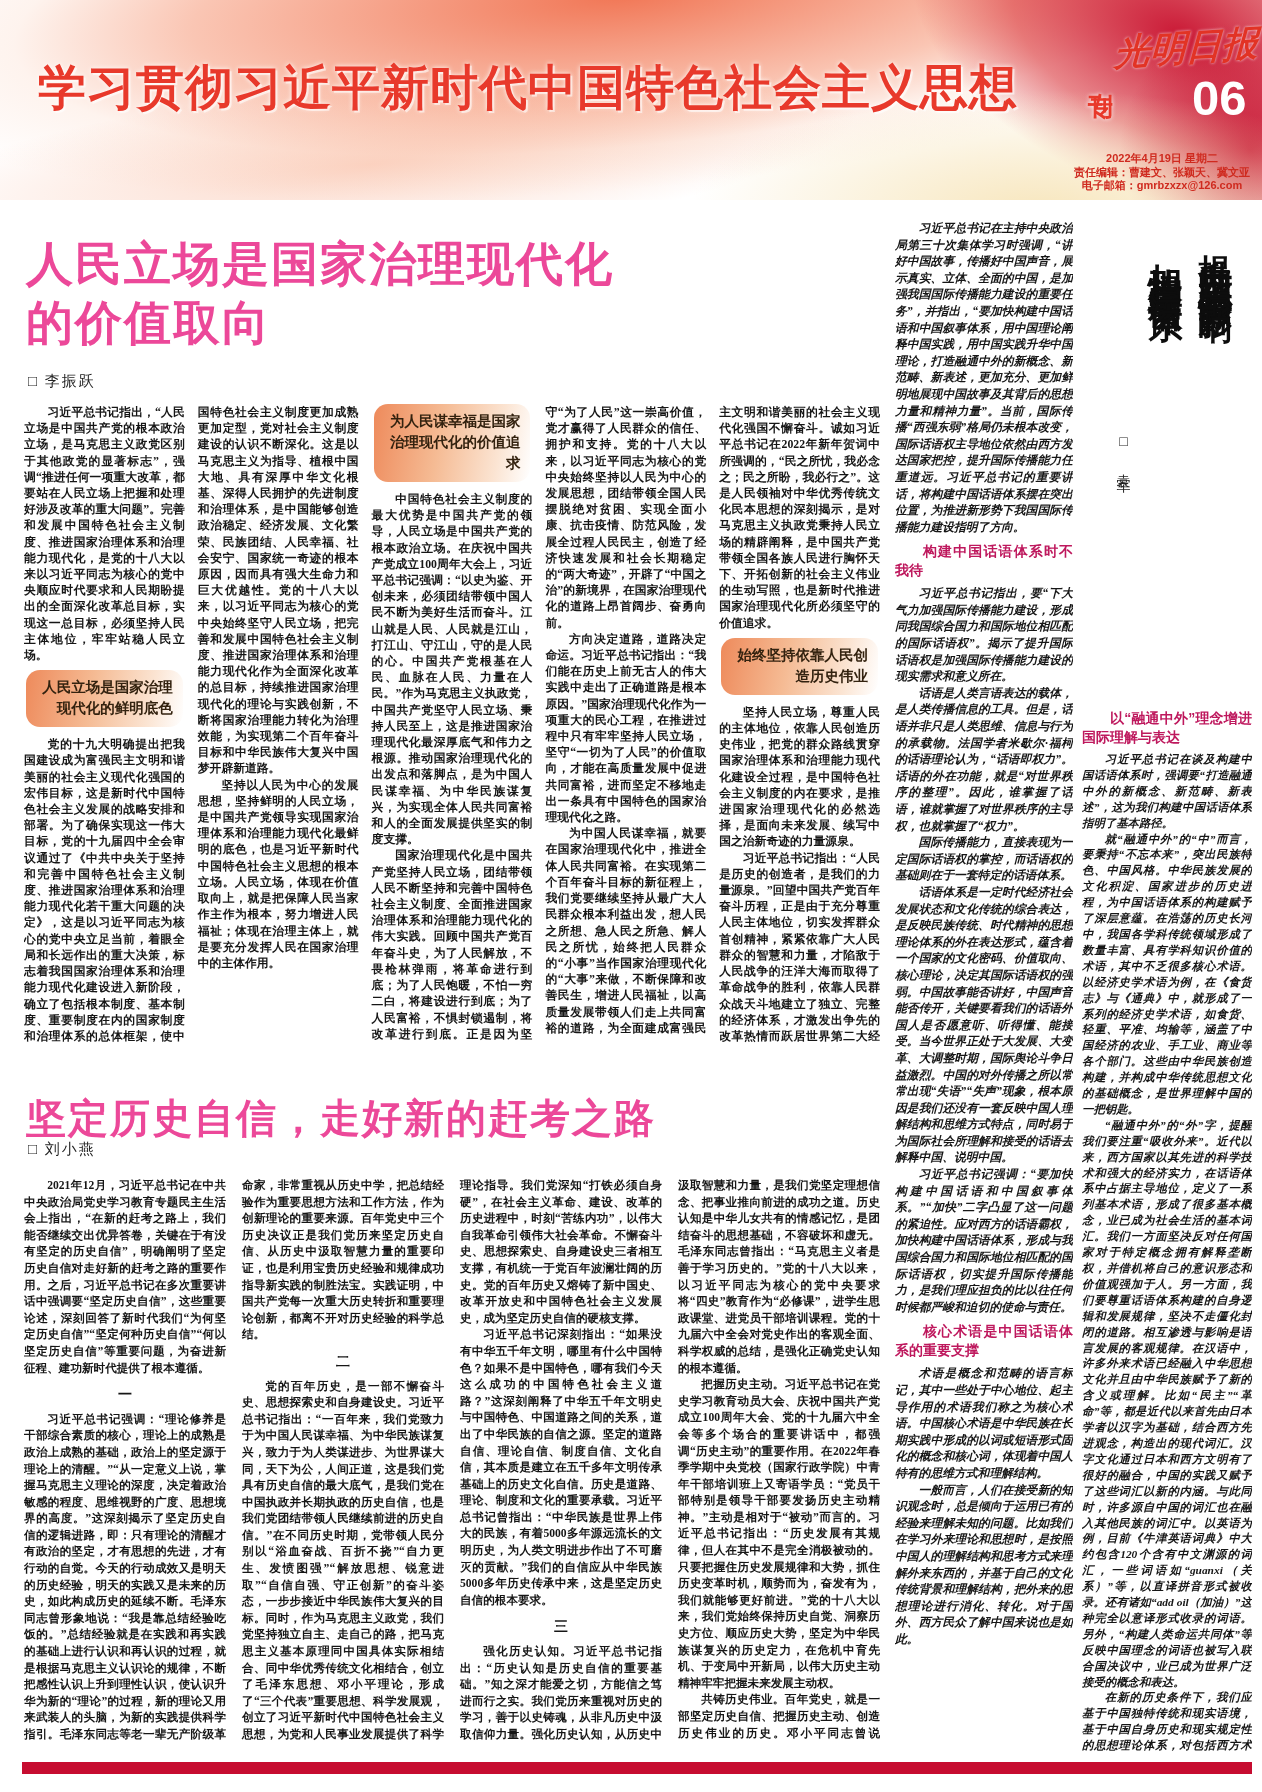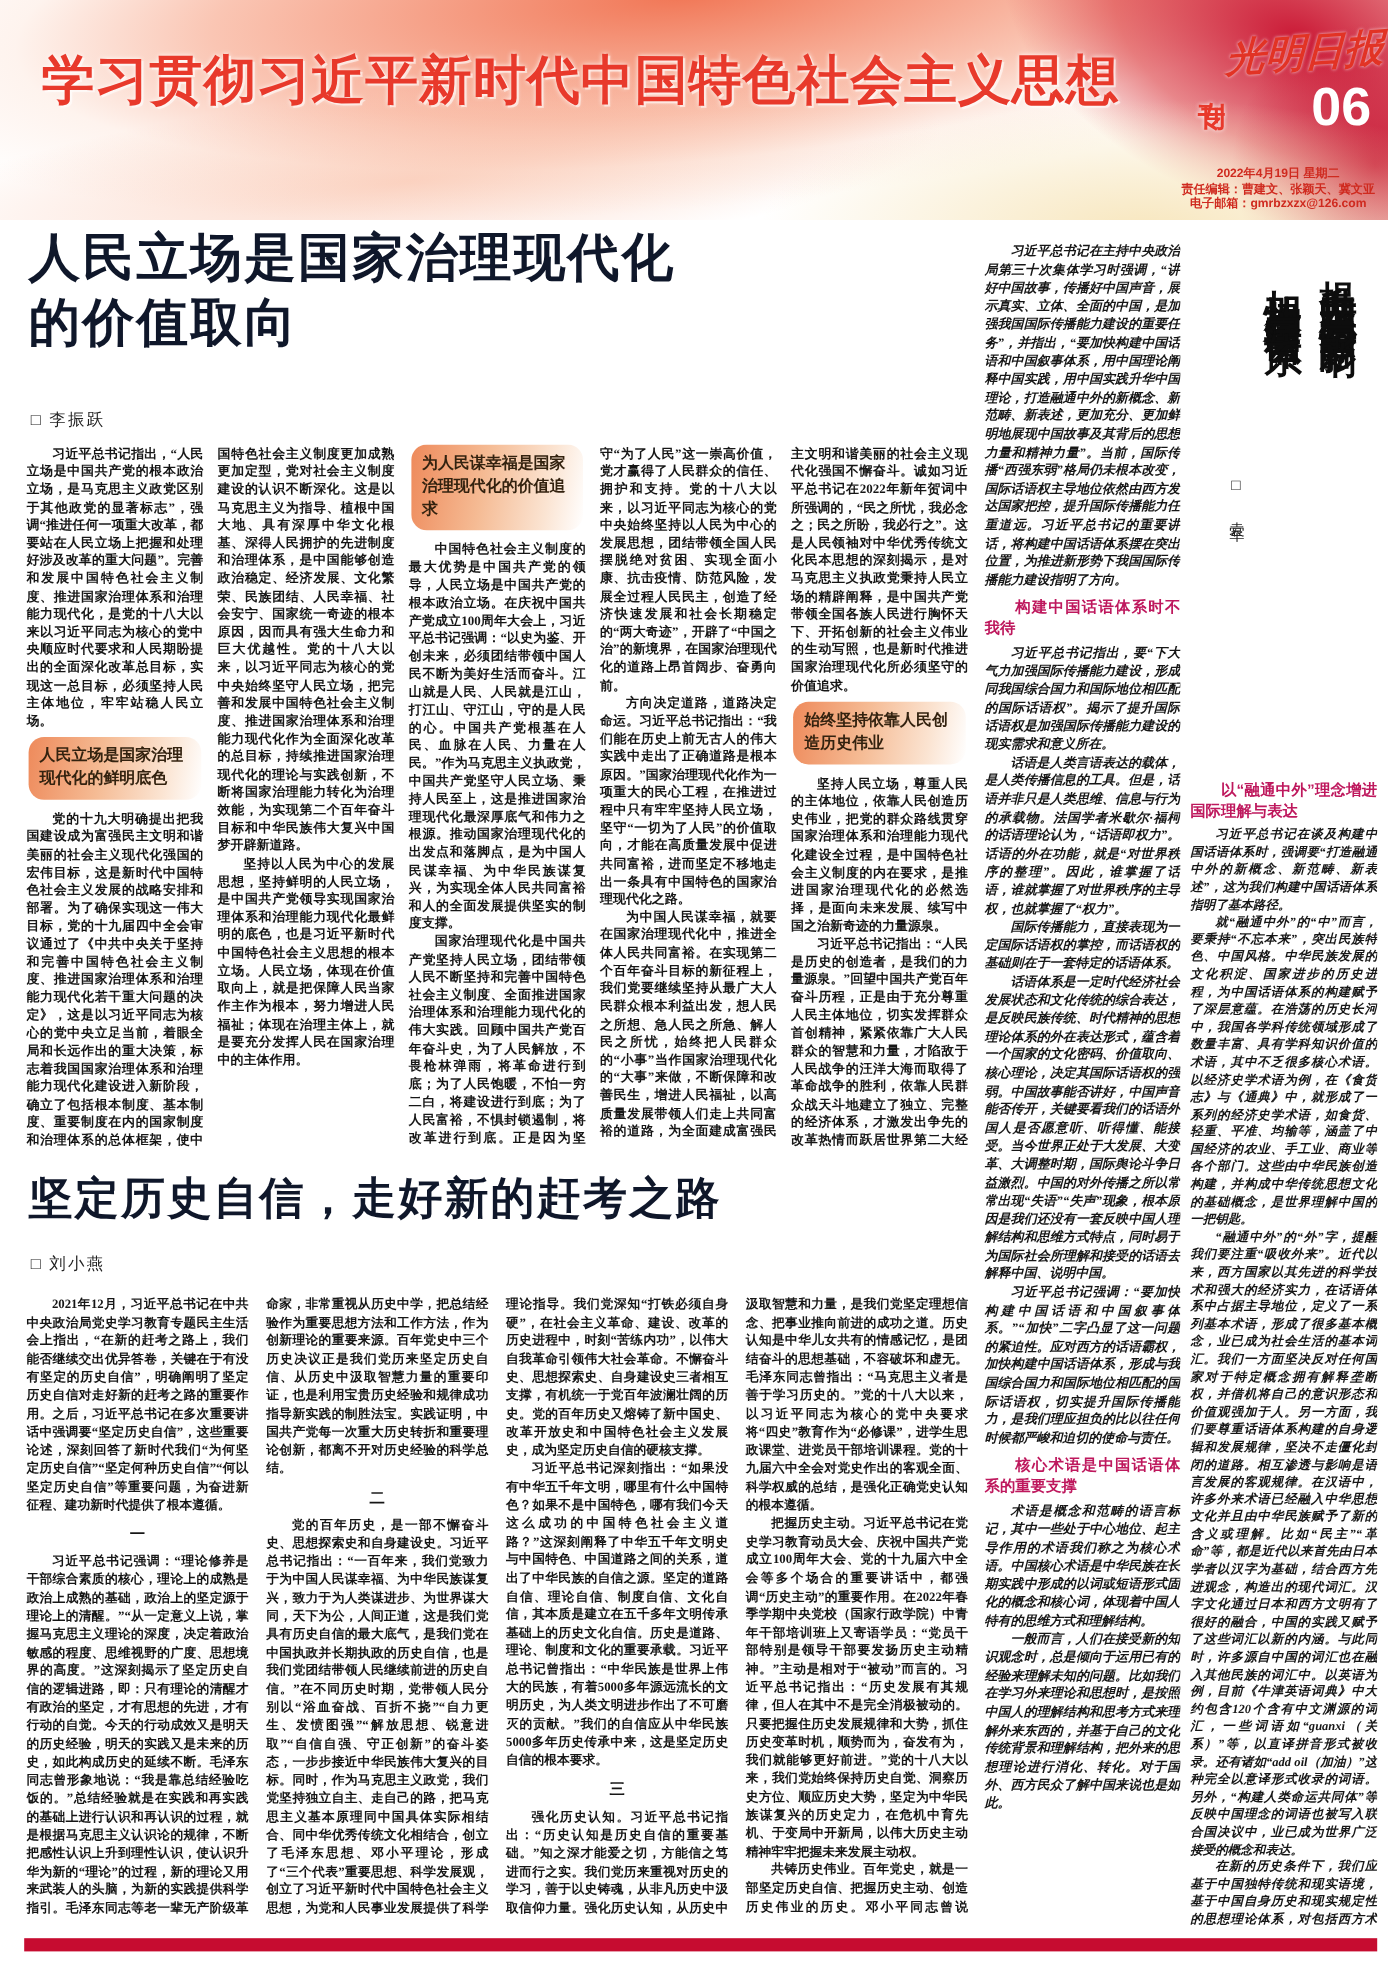--- a/index.html
+++ b/index.html
@@ -10,39 +10,39 @@
   .sw1{position:absolute;left:-160px;top:-200px;width:1560px;height:390px;transform:rotate(-5deg);border-radius:50%;
        background:radial-gradient(ellipse closest-side,rgba(238,88,48,.82),rgba(244,128,88,.45) 55%,rgba(250,190,160,.18) 78%,rgba(250,190,160,0) 100%);}
   .sw4{position:absolute;left:-120px;top:80px;width:980px;height:170px;transform:rotate(-6deg);border-radius:50%;
        background:radial-gradient(ellipse closest-side,rgba(246,150,110,.38),rgba(246,150,110,0) 100%);}
   .sw2{position:absolute;left:900px;top:-130px;width:560px;height:330px;transform:rotate(20deg);border-radius:50%;
        background:radial-gradient(ellipse closest-side,rgba(200,16,46,.96),rgba(214,40,50,.55) 62%,rgba(214,40,50,0) 100%);}
   .sw5{position:absolute;left:1120px;top:20px;width:260px;height:260px;transform:rotate(-30deg);border-radius:50%;
        background:radial-gradient(ellipse closest-side,rgba(196,12,44,.85),rgba(196,12,44,0) 100%);}
   .sw3{position:absolute;left:690px;top:90px;width:700px;height:240px;border-radius:50%;
        background:radial-gradient(ellipse closest-side,rgba(247,229,186,.95),rgba(247,229,186,0) 100%);}
-  .banner-title{position:absolute;left:38px;top:41px;font-size:48px;font-weight:900;color:#e8392b;letter-spacing:1px;white-space:nowrap;
+  .banner-title{position:absolute;left:38px;top:56px;font-size:48px;font-weight:900;color:#e8392b;letter-spacing:1px;white-space:nowrap;
        text-shadow:0 0 5px rgba(255,255,255,.95),2px 2px 0 rgba(255,255,255,.55);}
   .edition{position:absolute;left:1086px;top:72px;writing-mode:vertical-rl;font-size:25px;line-height:28px;font-weight:900;color:#e8392b;
        text-shadow:0 0 4px rgba(255,255,255,.9);letter-spacing:2px;}
   .pagenum{position:absolute;left:1192px;top:70px;font-size:49px;font-weight:700;color:#ffffff;font-family:"Liberation Sans","DejaVu Sans",sans-serif;}
   .masthead{position:absolute;left:1114px;top:24px;font-size:36px;font-weight:900;font-style:italic;color:#e23325;transform:rotate(-4deg) skewX(-6deg);
        white-space:nowrap;text-shadow:0 0 3px rgba(255,255,255,.8);}
   .datebox{position:absolute;right:12px;top:152px;text-align:center;color:#cf2a1f;font-family:"Liberation Sans","DejaVu Sans",sans-serif;
        font-size:11px;line-height:13.5px;font-weight:700;}
   
-  .hl{position:absolute;font-weight:900;color:#0f172a;letter-spacing:2px;white-space:nowrap;}
+  .hl{position:absolute;font-weight:900;color:#ec4899;letter-spacing:2px;white-space:nowrap;margin-top:29px;}
   .byline{position:absolute;font-size:15px;color:#222;letter-spacing:2px;}
   .body-cols{position:absolute;text-align:justify;overflow:hidden;column-fill:auto;}
   .blk{margin:0;font-weight:bold;}
   .blk-p{text-indent:2em;}
   .blk-pill{text-indent:0;margin:7px 2px 9px;padding:7px 10px 8px;border-radius:14px;
        background:linear-gradient(100deg,#ee8a5b 0%,#f5bb94 42%,#fbe4d2 78%,rgba(253,238,226,0) 100%);
        font-family:"Liberation Sans","DejaVu Sans",sans-serif;font-weight:700;font-size:14.5px;line-height:21px;
-       text-align:left;color:#33220f;break-inside:avoid;font-style:normal;}
+       text-align:right;color:#33220f;break-inside:avoid;font-style:normal;}
   .blk-subhead{font-family:"Liberation Sans","DejaVu Sans",sans-serif;font-weight:700;font-style:normal;
        font-size:14px;line-height:19px;margin:7px 0 5px;text-indent:2em;color:#be185d;break-inside:avoid;}
   .blk-mark{text-indent:0;text-align:center;font-weight:700;font-size:14px;margin:9px 0;
        font-family:"Liberation Sans","DejaVu Sans",sans-serif;font-style:normal;}
   
   .a1-headline{left:26px;top:206px;font-size:47px;line-height:59px;}
   .a1-byline{left:28px;top:372px;}
   .a1-body{left:24px;top:404px;width:856px;height:642px;column-count:5;column-gap:13px;font-size:11.8px;line-height:16.2px;}
   
   .a3-headline{left:26px;top:1066px;font-size:40px;line-height:48px;}

